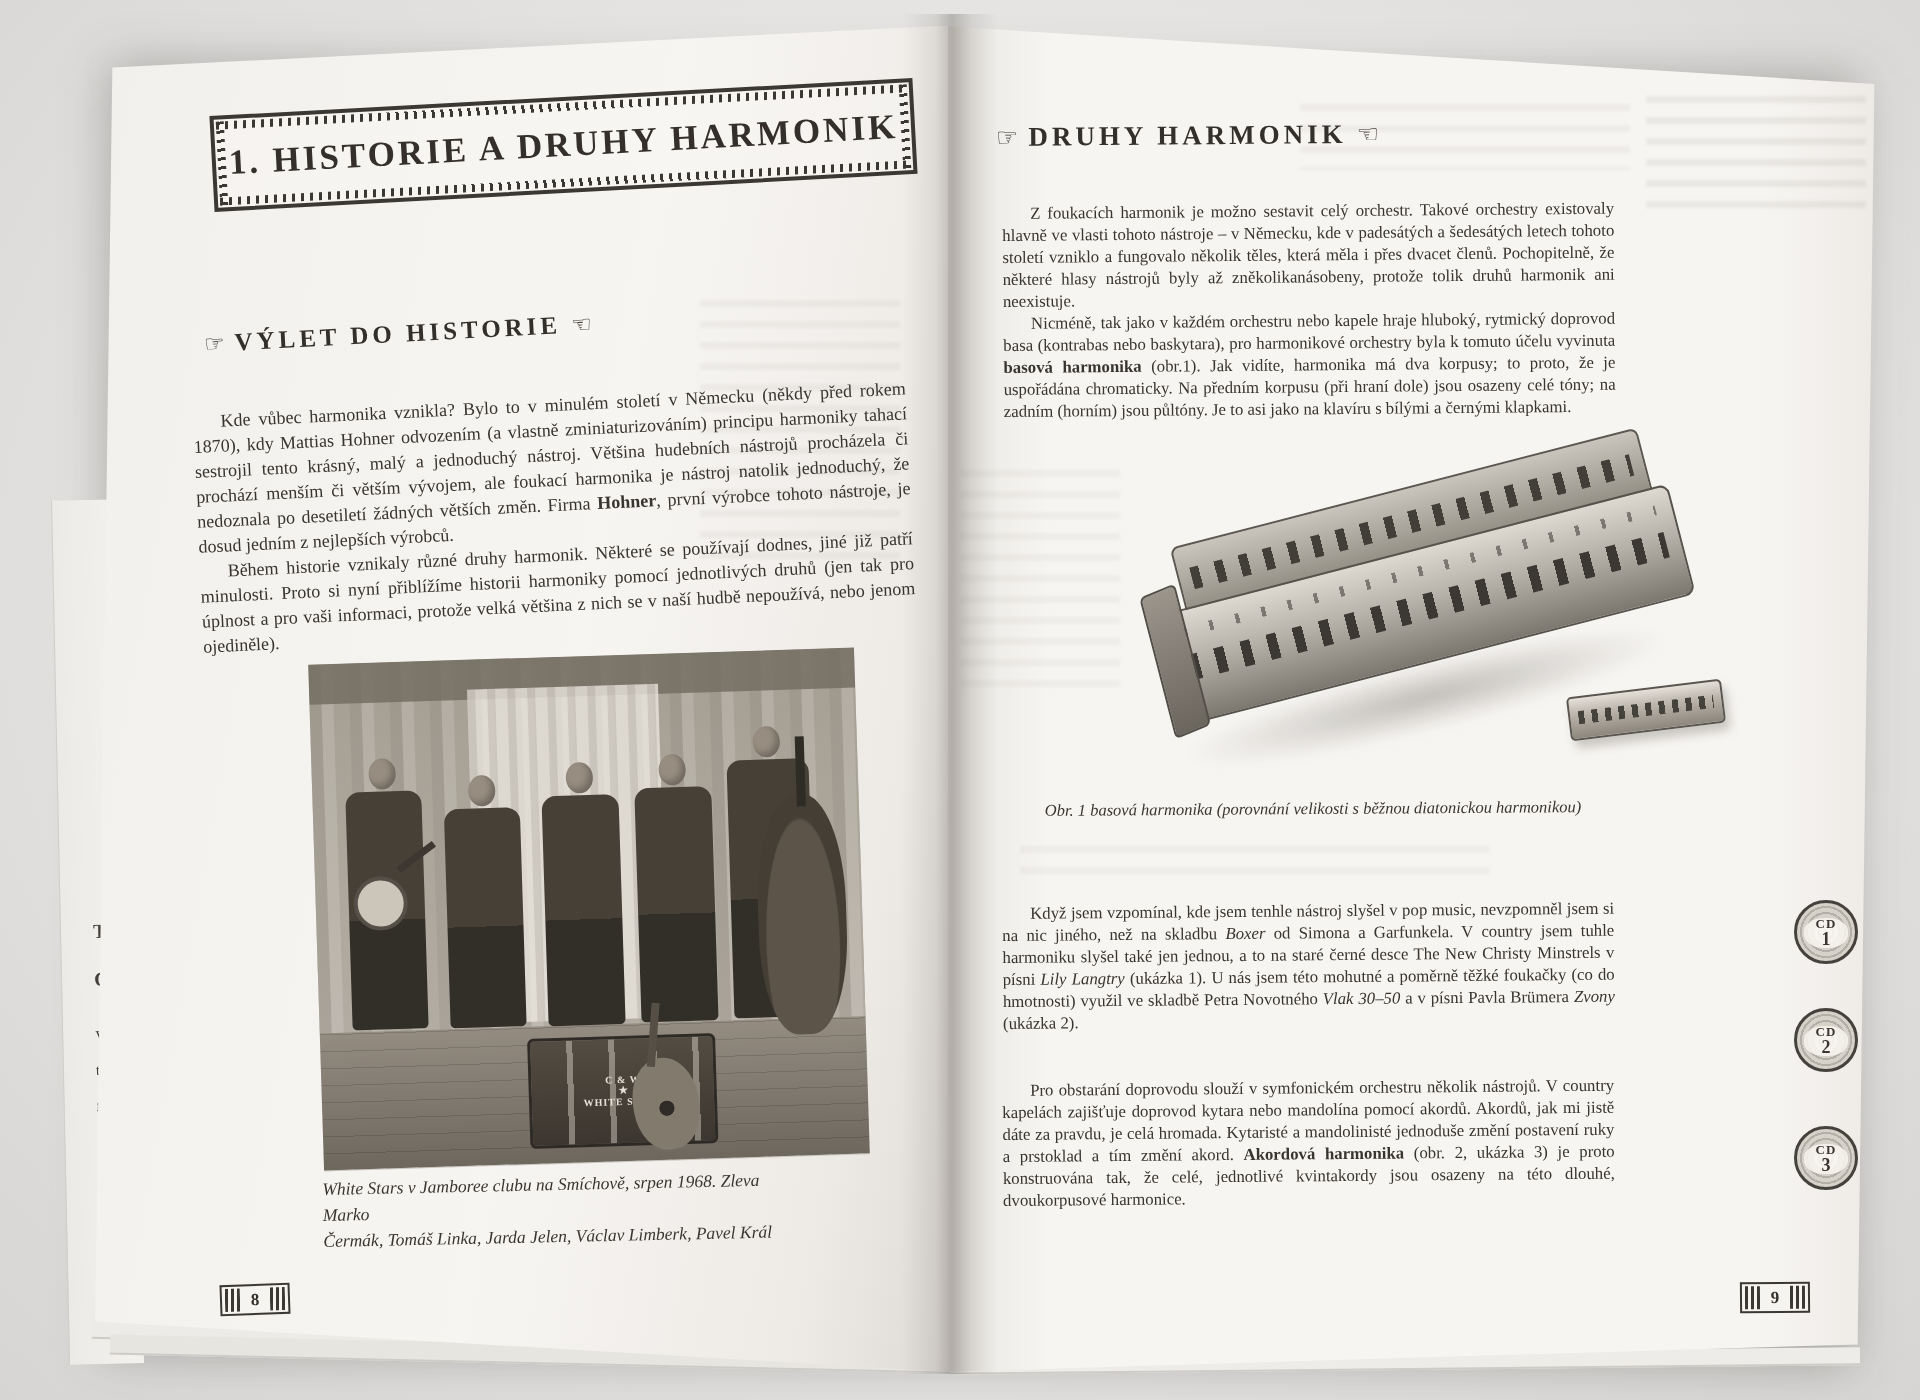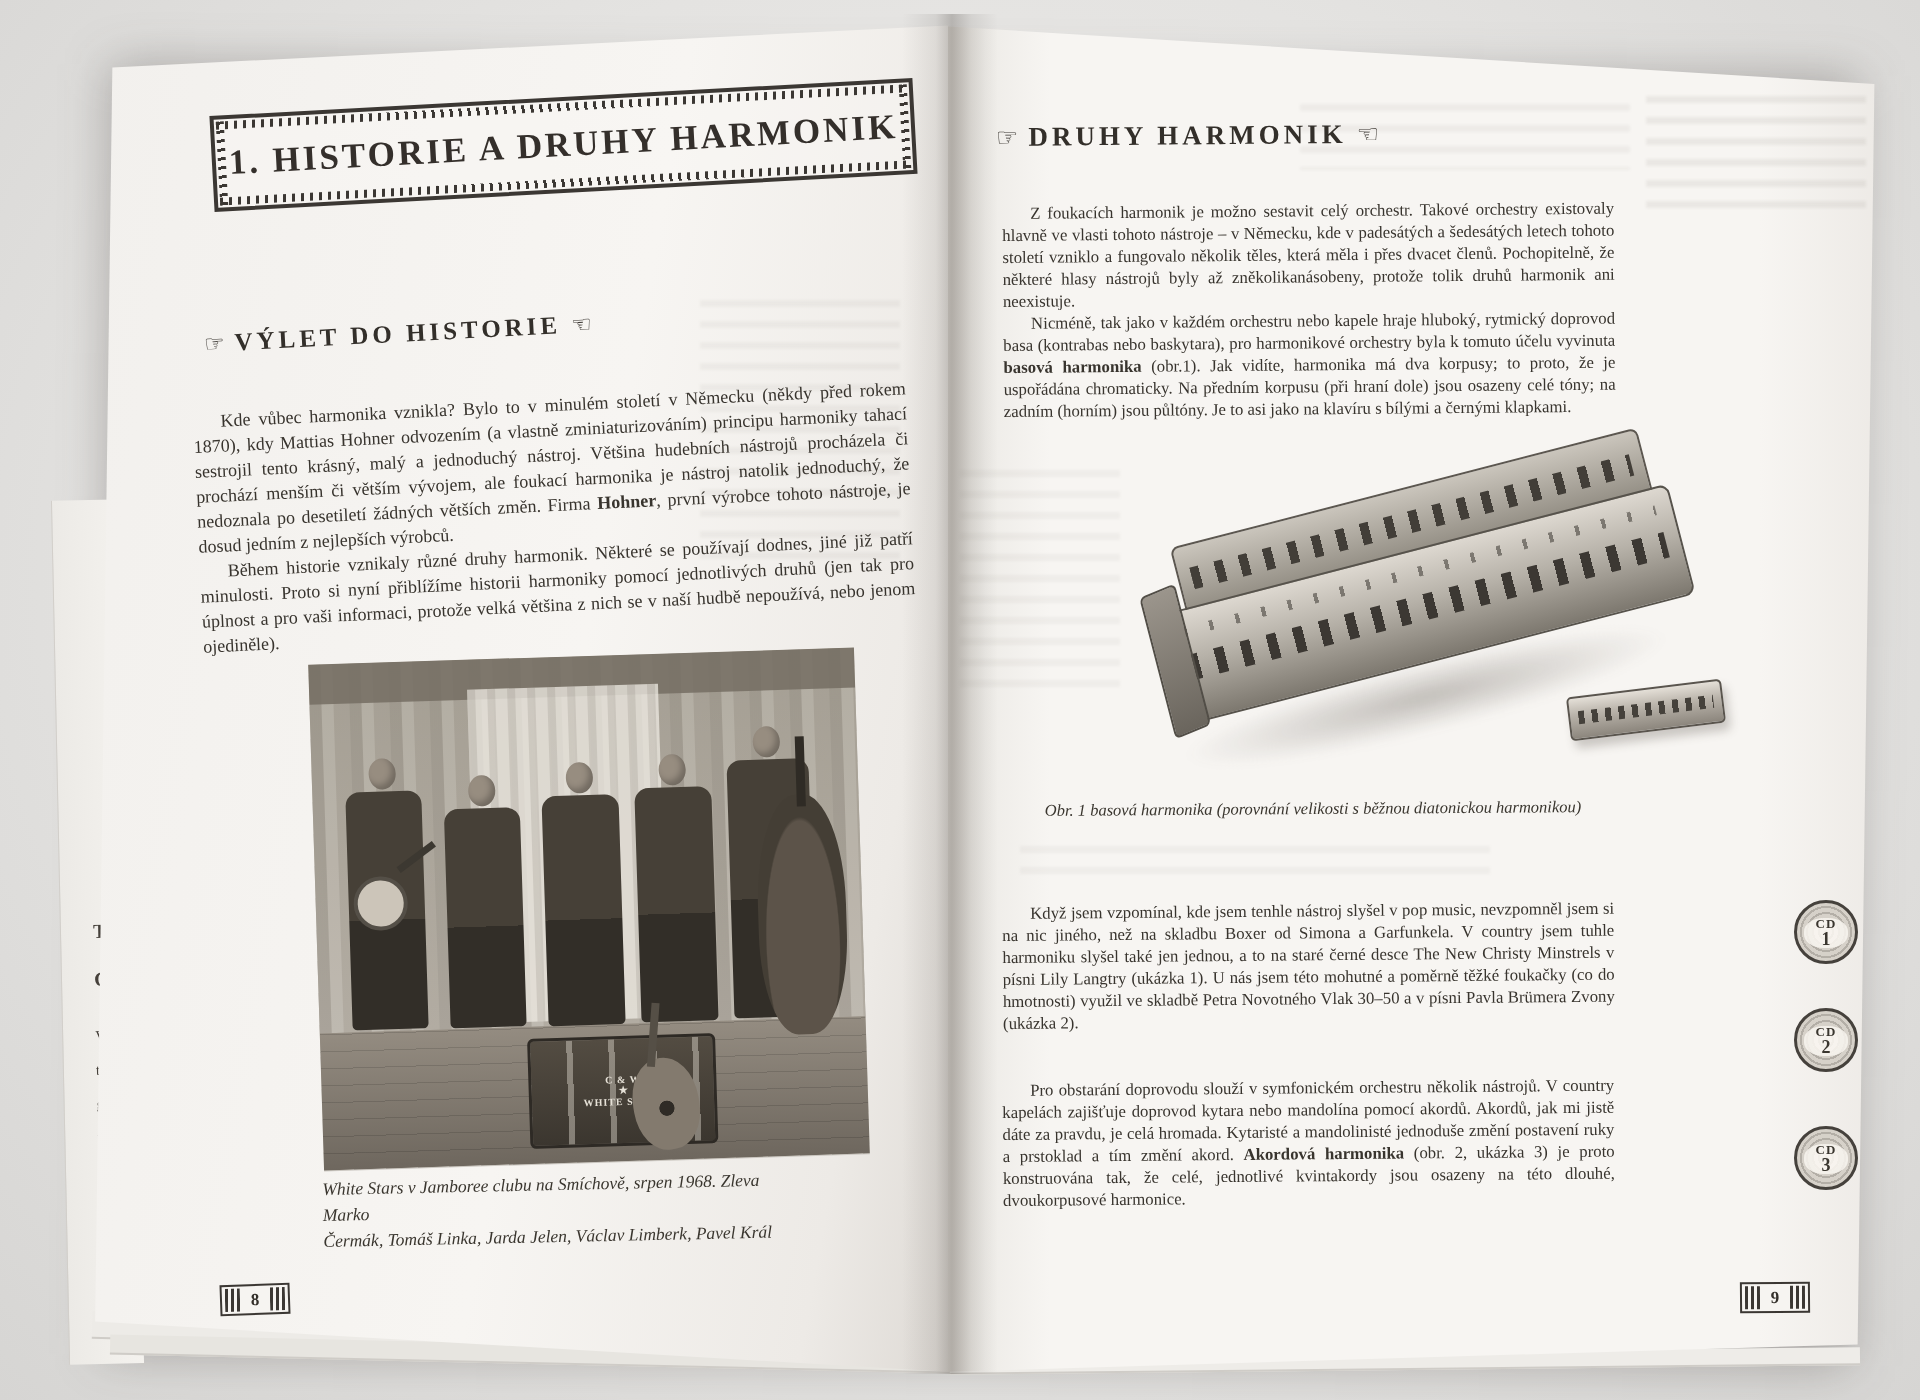--- a/index.html
+++ b/index.html
@@ -81,21 +81,21 @@
   .sec-head .txt{letter-spacing:4px;}
   .sec-head .hand{font-family:"DejaVu Sans",sans-serif;font-weight:normal;}
   .head-left{left:204px;top:330px;font-size:25px;transform:rotate(-3deg);transform-origin:left center;}
   .head-left .hand{font-size:23px;}
   .head-right{left:996px;top:122px;font-size:27px;transform:rotate(-.5deg);transform-origin:left center;}
   .head-right .hand{font-size:25px;}
   
   .body{color:#38342e;text-align:justify;}
   .body p{margin:0;text-indent:28px;}
   .b{font-weight:bold;}
-  .i{}
+  .i{font-style:italic;}
   .body-left{
     position:absolute;left:192px;top:410px;width:714px;
     font-size:18px;line-height:25px;
     transform:rotate(-2.7deg);transform-origin:left top;
   }
   .body-right{position:absolute;width:612px;left:1002px;font-size:16.8px;line-height:22px;
     transform:rotate(-.5deg);transform-origin:left top;}
   .rp1{top:203px;}
   .rp3{top:903px;}
   .rp4{top:1080px;}

